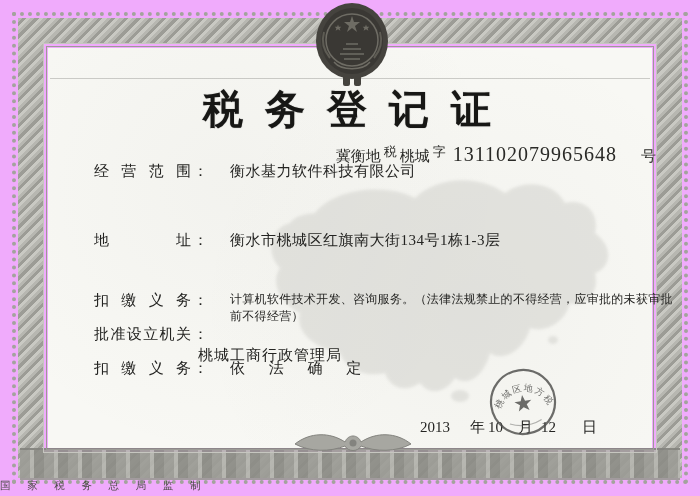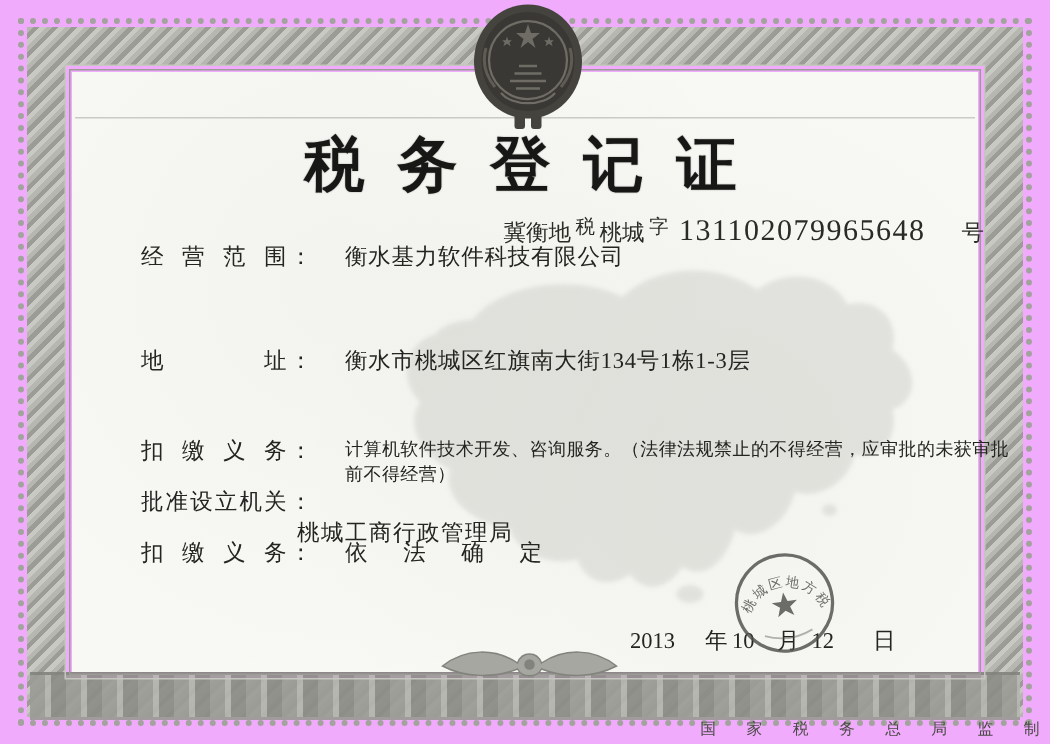--- a/index.html
+++ b/index.html
@@ -62,22 +62,22 @@
   .dateline .d-y{margin-left:0;}
   .dateline .d-yu{margin-left:20px;}
   .dateline .d-m{margin-left:3px;}
   .dateline .d-mu{margin-left:15px;}
   .dateline .d-d{margin-left:8px;}
   .dateline .d-du{margin-left:26px;}
   .seal{position:absolute;left:487px;top:366px;width:72px;height:72px;opacity:.82;transform:rotate(-8deg);}
   
   .crest{position:absolute;left:290px;top:430px;width:126px;height:26px;}
   .footer{
-    position:absolute;bottom:3px;left:0;width:100%;text-align:right;
-    font-size:10.5px;letter-spacing:7px;color:#4a4a46;font-family:Liberation Mono, monospace;
+    position:absolute;bottom:3px;left:0;width:100%;text-align:left;
+    font-size:10.5px;letter-spacing:7px;color:#4a4a46;
   }
 </style>
 </head>
 <body>
 
 <div class="page">
 
   <div class="lace"></div>
   <div class="band"></div>
   <div class="band-bottom"></div>

